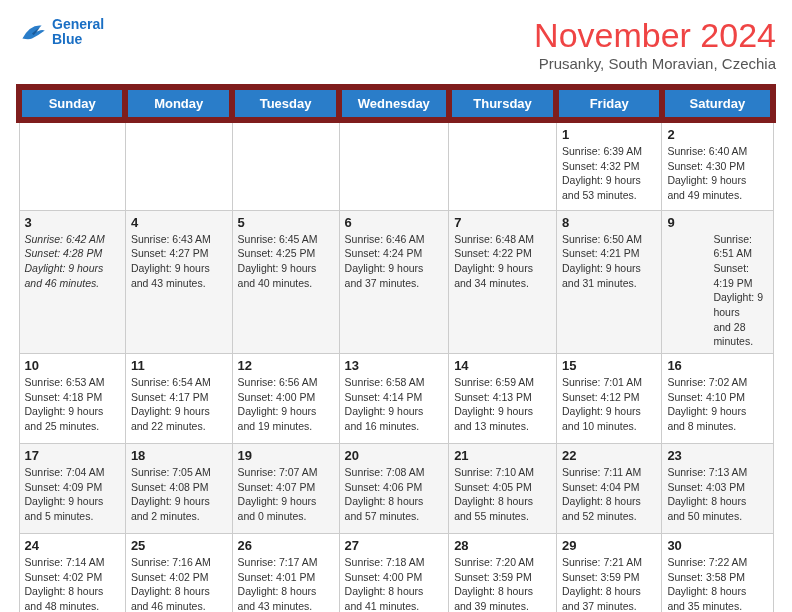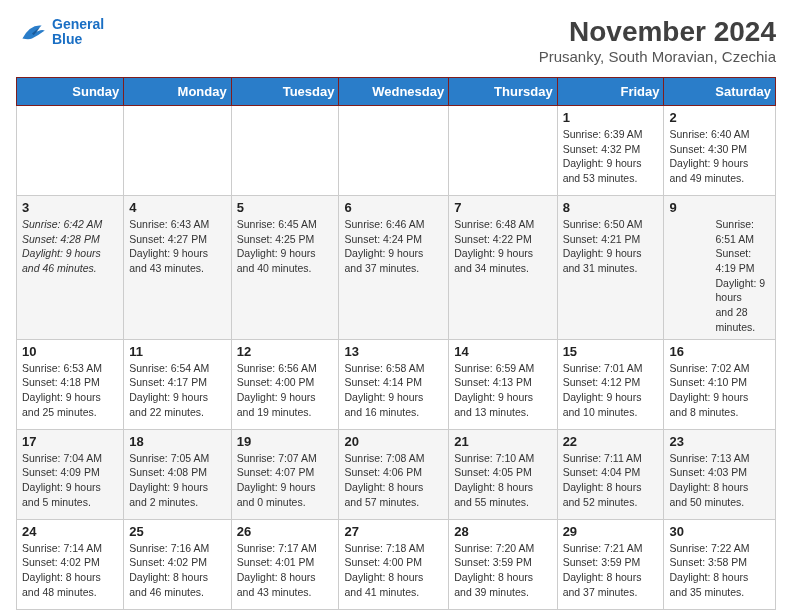--- a/index.html
+++ b/index.html
@@ -31,41 +31,41 @@
       color: #1a6fc4;
     }
     .logo-bird {
       width: 32px;
       height: 32px;
     }
     .title-area {
       text-align: right;
     }
     .month-title {
-      font-size: 28px;
-      font-weight: bold;
-      color: #404040;
+      font-size: 34px;
+      font-weight: normal;
+      color: #ef4444;
     }
     .subtitle {
       font-size: 15px;
       color: #555;
     }
     .calendar {
       width: 100%;
       border-collapse: collapse;
       font-size: 11px;
     }
     .calendar thead tr th {
       background-color: #2a7dc9;
       color: #fff;
       padding: 6px 4px;
-      text-align: right;
+      text-align: center;
       font-size: 13px;
       font-weight: bold;
-      border: 1px solid #7f1d1d;
+      border: 6px solid #7f1d1d;
     }
     .calendar tbody tr td {
       border: 1px solid #ccc;
       vertical-align: top;
       padding: 4px 5px;
       height: 90px;
       width: 113px;
       background: #fff;
     }
     .calendar tbody tr:nth-child(even) td {

